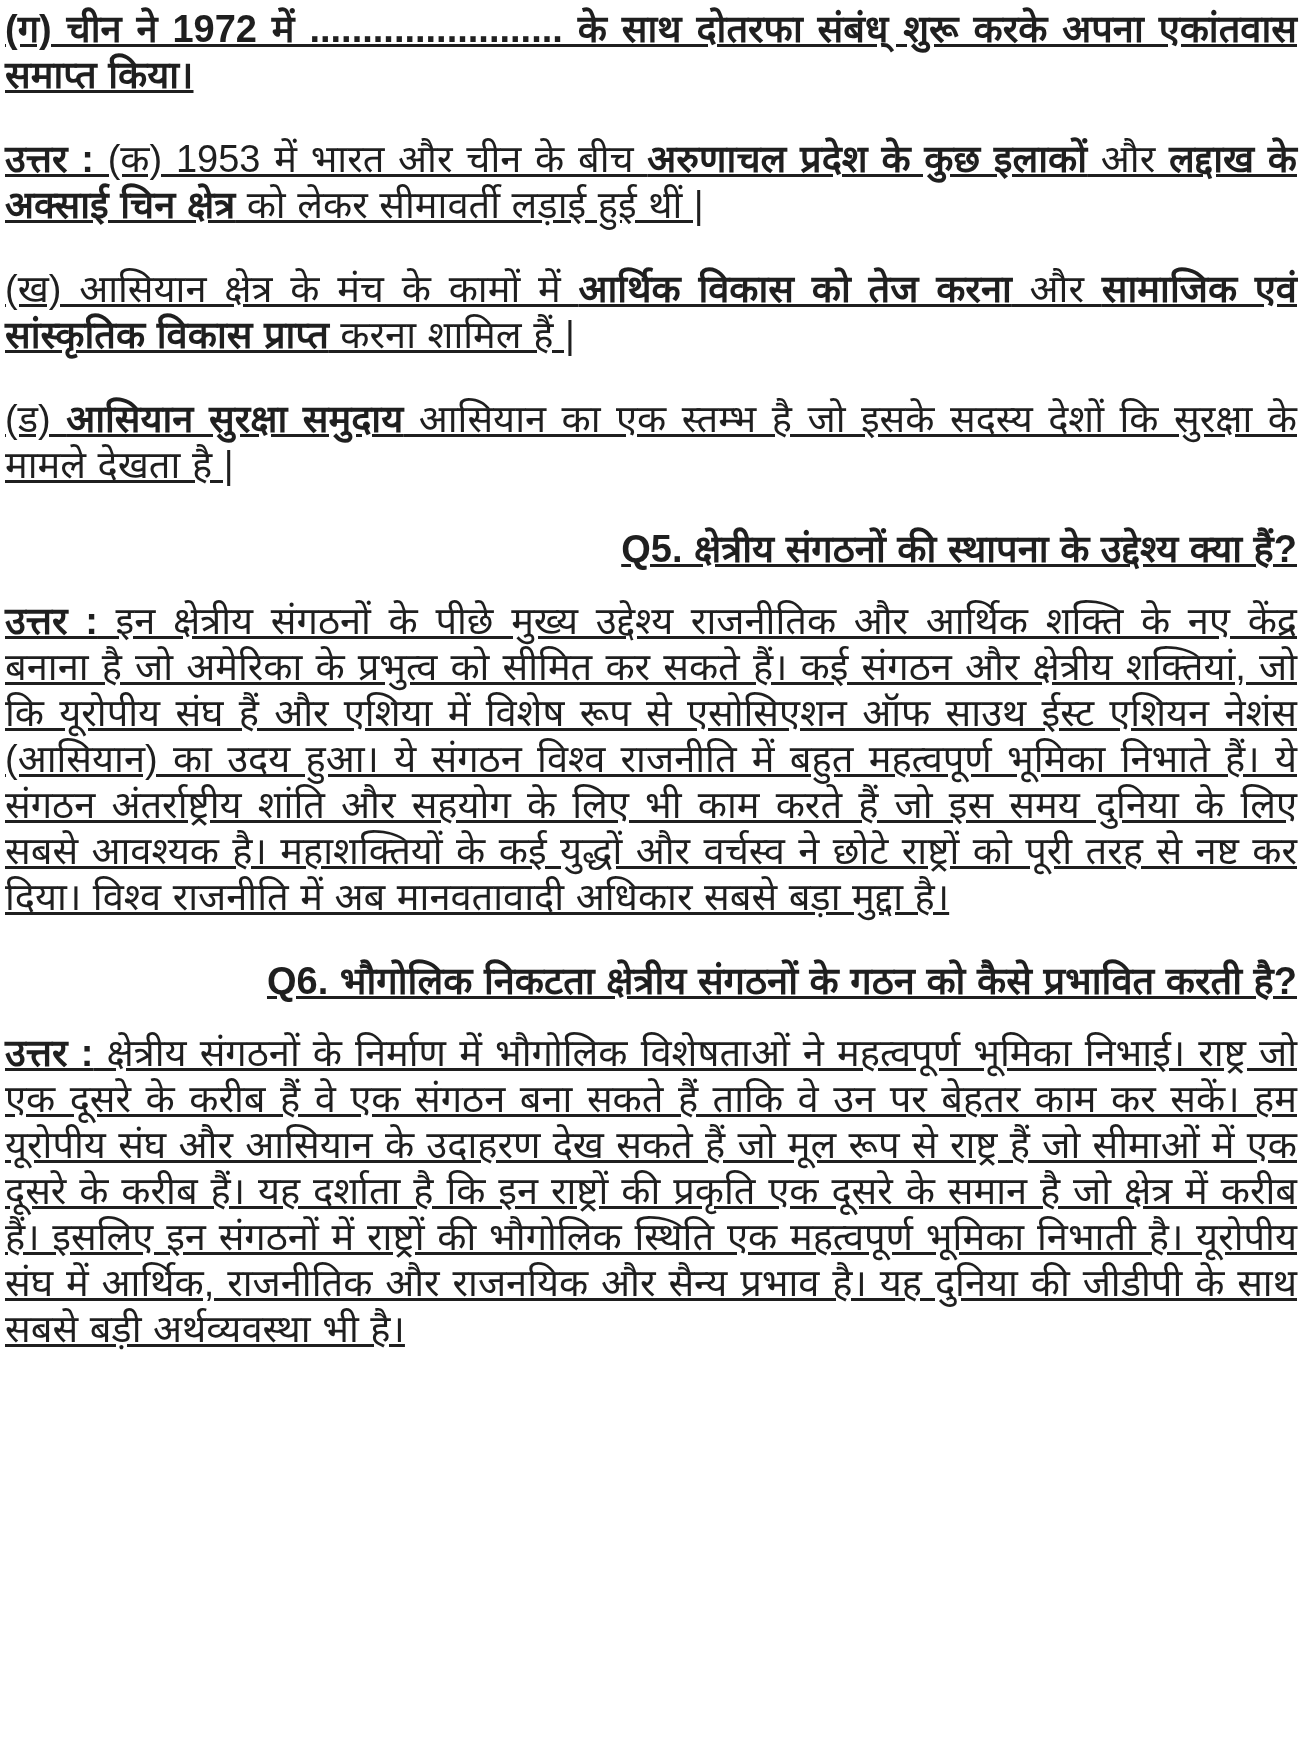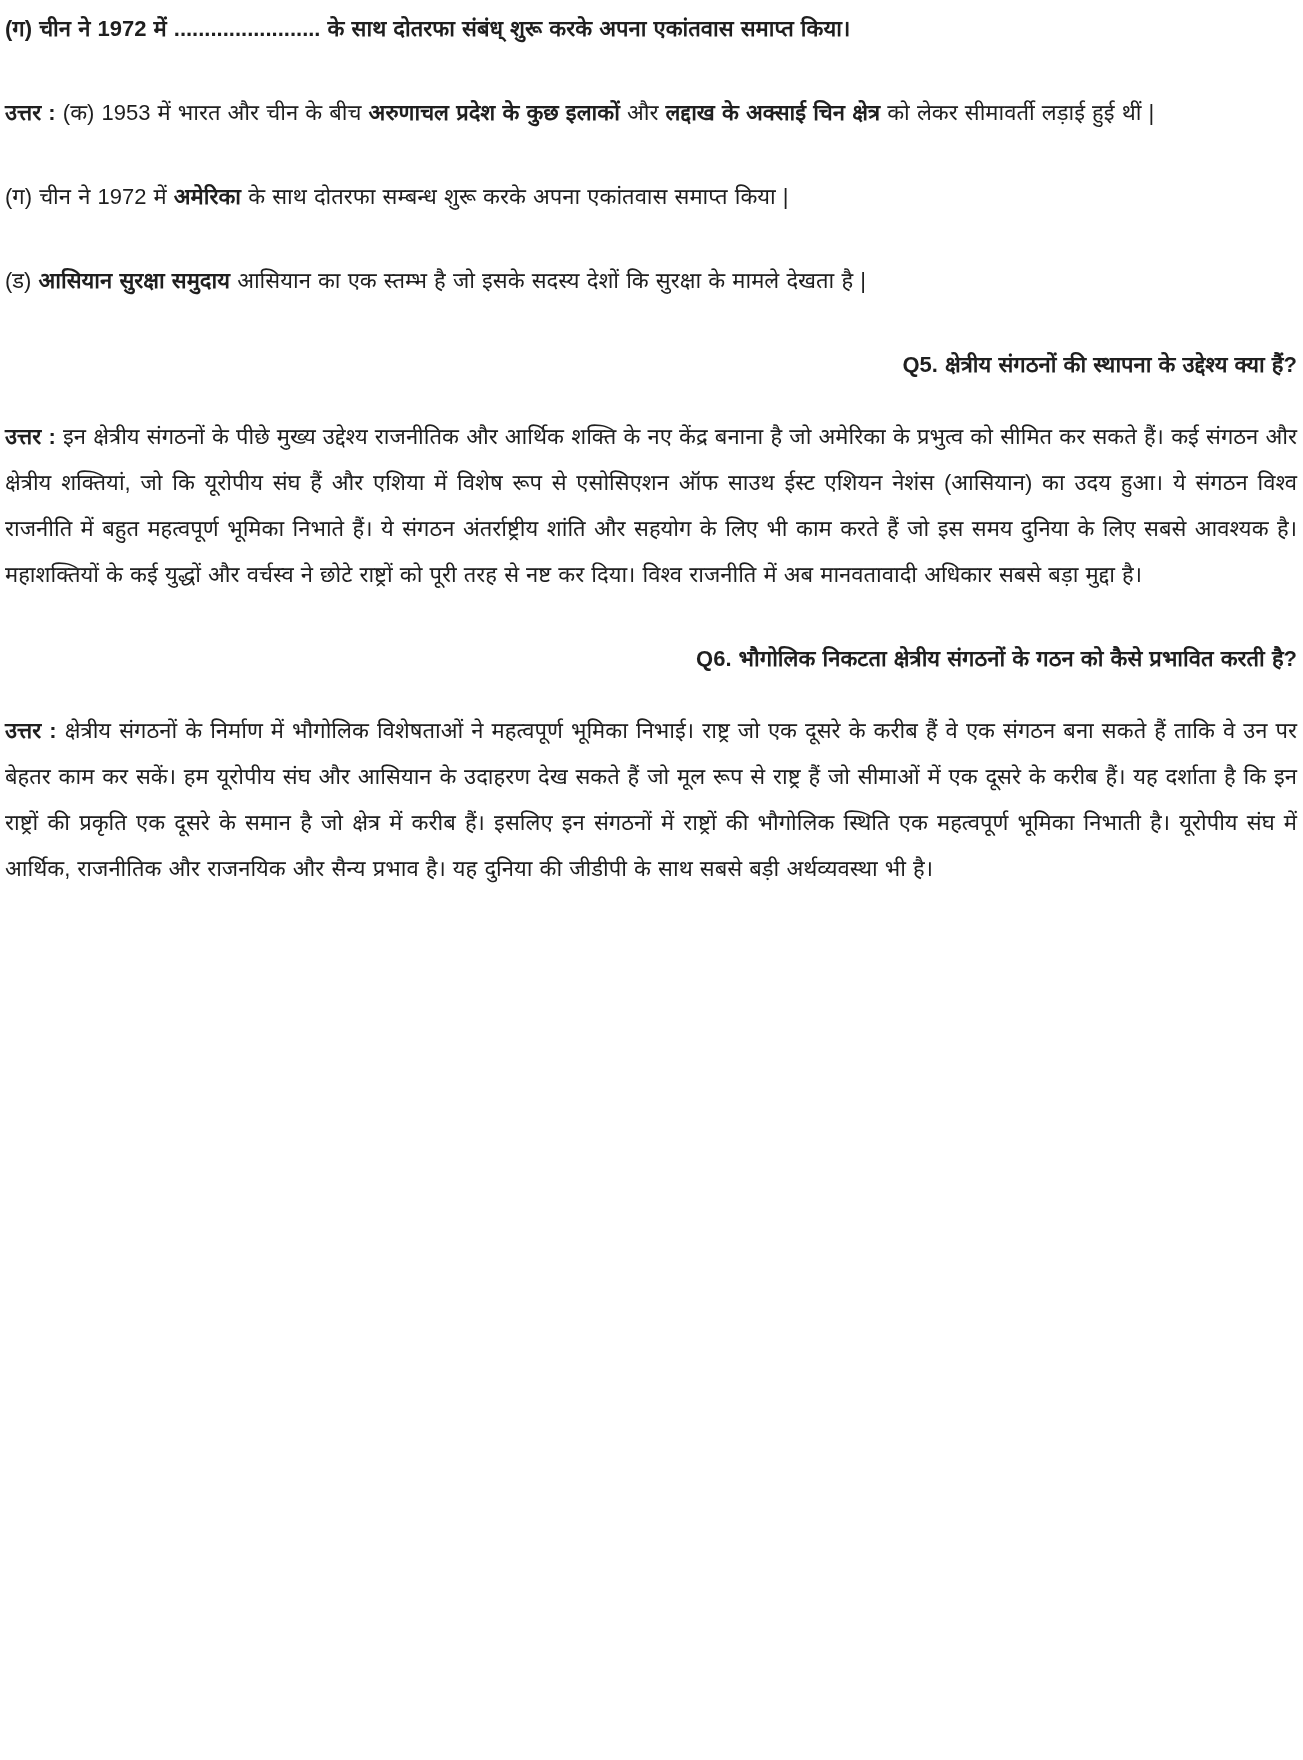--- a/index.html
+++ b/index.html
@@ -11,43 +11,44 @@
   .page {
     width: 1303px;
     min-height: 1760px;
     box-sizing: border-box;
     padding: 6px 6px 0 5px;
     background: #ffffff;
     color: #1f1f1f;
     font-family: "Liberation Sans", "DejaVu Sans", sans-serif;
   }
   .para {
-    font-size: 22px;
+    font-size: 38px;
     line-height: 46px;
     margin: 0 0 38px 0;
     text-align: justify;
     word-spacing: 1px;
+    text-decoration: underline;
   }
   .para b {
     font-weight: 700;
   }
   .para.fill {
     font-weight: 700;
   }
   .para.heading {
     font-weight: 700;
     text-align: right;
     margin-bottom: 26px;
   }
 </style>
 </head>
 <body>
 
 <div class="page">
   <p class="para fill"><b>(ग) चीन ने 1972 में ........................ के साथ दोतरफा संबंध् शुरू करके अपना एकांतवास समाप्त किया।</b></p>
   <p class="para"><b>उत्तर :</b><span> (क) 1953 में भारत और चीन के बीच </span><b>अरुणाचल प्रदेश के कुछ इलाकों</b><span> और </span><b>लद्दाख के अक्साई चिन क्षेत्र</b><span>  को लेकर सीमावर्ती लड़ाई हुई थीं |</span></p>
-  <p class="para"><span>(ग) चीन ने 1972 में </span><b>अमेरिका</b><span> के साथ दोतरफा सम्बन्ध शुरू करके अपना एकांतवास समाप्त किया |</span></p>
+  <p class="para"><span>(ख) आसियान क्षेत्र के मंच के कामों में </span><b>आर्थिक विकास को तेज करना</b><span> और </span><b>सामाजिक एवं सांस्कृतिक विकास प्राप्त</b><span> करना शामिल हैं |</span></p>
   <p class="para"><span>(ड) </span><b>आसियान सुरक्षा समुदाय</b><span> आसियान का एक स्तम्भ है जो इसके सदस्य देशों कि सुरक्षा के मामले देखता है |</span></p>
   <p class="para heading"><b>Q5. क्षेत्रीय संगठनों की स्थापना के उद्देश्य क्या हैं?</b></p>
   <p class="para"><b>उत्तर :</b><span> इन क्षेत्रीय संगठनों के पीछे मुख्य उद्देश्य राजनीतिक और आर्थिक शक्ति के नए केंद्र बनाना है जो अमेरिका के प्रभुत्व को सीमित कर सकते हैं। कई संगठन और क्षेत्रीय शक्तियां, जो कि यूरोपीय संघ हैं और एशिया में विशेष रूप से एसोसिएशन ऑफ साउथ ईस्ट एशियन नेशंस (आसियान) का उदय हुआ। ये संगठन विश्व राजनीति में बहुत महत्वपूर्ण भूमिका निभाते हैं। ये संगठन अंतर्राष्ट्रीय शांति और सहयोग के लिए भी काम करते हैं जो इस समय दुनिया के लिए सबसे आवश्यक है। महाशक्तियों के कई युद्धों और वर्चस्व ने छोटे राष्ट्रों को पूरी तरह से नष्ट कर दिया। विश्व राजनीति में अब मानवतावादी अधिकार सबसे बड़ा मुद्दा है।</span></p>
   <p class="para heading"><b>Q6. भौगोलिक निकटता क्षेत्रीय संगठनों के गठन को कैसे प्रभावित करती है?</b></p>
   <p class="para"><b>उत्तर :</b><span> क्षेत्रीय संगठनों के निर्माण में भौगोलिक विशेषताओं ने महत्वपूर्ण भूमिका निभाई। राष्ट्र जो एक दूसरे के करीब हैं वे एक संगठन बना सकते हैं ताकि वे उन पर बेहतर काम कर सकें। हम यूरोपीय संघ और आसियान के उदाहरण देख सकते हैं जो मूल रूप से राष्ट्र हैं जो सीमाओं में एक दूसरे के करीब हैं। यह दर्शाता है कि इन राष्ट्रों की प्रकृति एक दूसरे के समान है जो क्षेत्र में करीब हैं। इसलिए इन संगठनों में राष्ट्रों की भौगोलिक स्थिति एक महत्वपूर्ण भूमिका निभाती है। यूरोपीय संघ में आर्थिक, राजनीतिक और राजनयिक और सैन्य प्रभाव है। यह दुनिया की जीडीपी के साथ सबसे बड़ी अर्थव्यवस्था भी है।</span></p>
 </div>
 
 </body></html>

